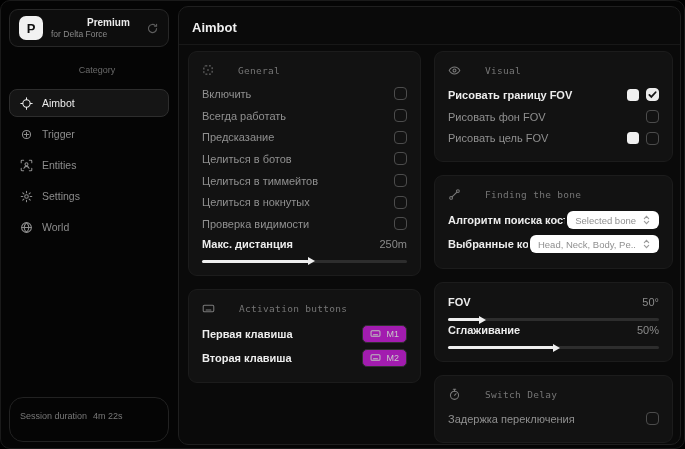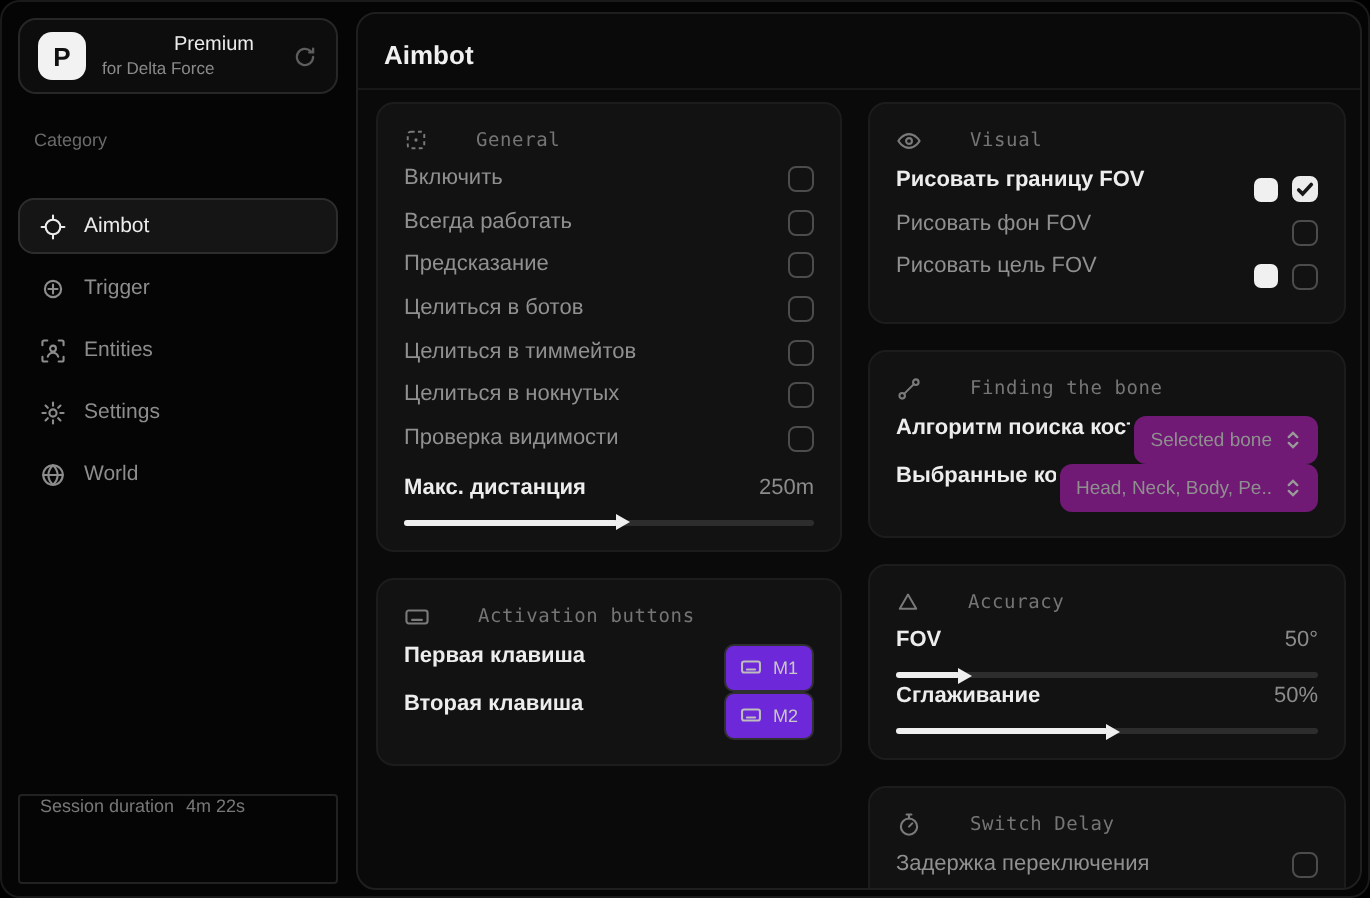--- a/index.html
+++ b/index.html
@@ -4,64 +4,64 @@
 <style>
   html,body{margin:0;padding:0;background:#000;}
   body{width:685px;height:449px;font-family:"Liberation Sans",sans-serif;-webkit-font-smoothing:antialiased;}
   .app{position:relative;width:683px;height:447px;background:#050505;border:1px solid #1a1a1a;border-radius:10px;overflow:hidden;}
 
   
   .sidebar{position:absolute;left:0;top:0;bottom:0;width:176px;display:flex;flex-direction:column;}
   .premium-card{margin:8px;height:36px;border:1px solid #272727;border-radius:9px;background:#0d0d0d;display:flex;align-items:center;gap:8px;padding:0 9px;flex:none;}
   .logo{width:24px;height:24px;border-radius:7px;background:#f2f2f2;color:#111;font-weight:bold;font-size:13px;display:flex;align-items:center;justify-content:center;flex:none;}
   .premium-text{display:flex;flex-direction:column;line-height:1.2;}
-  .premium-title{font-size:10px;font-weight:normal;color:#ececec;padding-left:36px;}
+  .premium-title{font-size:10px;font-weight:bold;color:#ececec;padding-left:36px;}
   .premium-sub{font-size:8.5px;color:#8a8a8a;}
   .sync-btn{margin-left:auto;color:#5d5d5d;display:flex;}
-  .category-label{margin:10px 0 24px 16px;font-size:9px;color:#6a6a6a;}
+  .category-label{margin:10px 0 14px 16px;font-size:9px;color:#6a6a6a;text-align:center;}
   .nav{padding:0 8px;}
   .nav-item{height:26px;margin-bottom:3px;display:flex;align-items:center;gap:9px;padding:0 10px;border:1px solid transparent;border-radius:8px;color:#8d8d8d;font-size:10.5px;cursor:pointer;}
   .nav-item.active{background:#151515;border-color:#2d2d2d;color:#ececec;}
   .nav-item .ni{display:flex;flex:none;}
-  .session-box{margin:auto 8px 6px 8px;height:36px;border:1px solid #222;border-radius:2px;display:flex;align-items:flex-start;padding:0 10px 7px 10px;gap:6px;font-size:9px;color:#787878;}
+  .session-box{margin:auto 8px 6px 8px;height:36px;border:1px solid #222;border-radius:14px;display:flex;align-items:center;padding:0 10px 7px 10px;gap:6px;font-size:9px;color:#787878;}
 
   
   .main-panel{position:absolute;left:177px;top:5px;width:501px;height:437px;background:#0a0a0a;border:1px solid #1f1f1f;border-radius:10px;overflow:hidden;}
   .main-title{padding:13px 0 9px 13px;font-size:13px;font-weight:bold;color:#f0f0f0;}
   .main-divider{height:1px;background:#181818;}
   .columns{display:flex;gap:13px;padding:6px 9px;}
   .col-left{width:233px;flex:none;}
   .col-right{width:239px;flex:none;}
   .card{background:#121212;border:1px solid #1c1c1c;border-radius:9px;padding:10px 13px 12px 13px;margin-bottom:13px;}
   .section-header{display:flex;align-items:center;gap:24px;color:#757575;font-family:"DejaVu Sans Mono",monospace;font-size:9.5px;letter-spacing:0.3px;margin:2px 0 7px 0;}
   .section-header .si{display:flex;flex:none;color:#7a7a7a;}
 
-  .trow{height:21.7px;display:flex;justify-content:space-between;}
+  .trow{height:21.7px;display:flex;align-items:center;justify-content:space-between;}
   .trow-tall{height:24px;}
   .lbl{font-size:11px;color:#909090;}
   .lbl-strong{font-size:11px;color:#ededed;font-weight:bold;}
   .lbl-clip{overflow:hidden;white-space:nowrap;flex:1;margin-right:2px;}
 
   .checkbox{width:13px;height:13px;border:1.5px solid #4c4c4c;border-radius:4px;box-sizing:border-box;flex:none;display:flex;align-items:center;justify-content:center;cursor:pointer;}
   .checkbox.checked{background:#ececec;border-color:#ececec;color:#161616;}
   .checkbox .ck{display:none;}
   .checkbox.checked .ck{display:block;}
   .right-ctrls{display:flex;align-items:center;gap:7px;}
   .swatch{width:12px;height:12px;border-radius:3.5px;background:#f0f0f0;flex:none;cursor:pointer;}
 
   .slider-head{display:flex;align-items:center;justify-content:space-between;margin-top:3px;}
   .slider-val{font-size:11px;color:#8b8b8b;}
   .track{position:relative;height:3px;background:#2d2d2d;border-radius:2px;margin-top:10px;cursor:pointer;}
   .fill{position:absolute;left:0;top:0;height:3px;background:#efefef;border-radius:2px;}
   .fill::after{content:"";position:absolute;right:-6px;top:50%;transform:translateY(-50%);width:0;height:0;border-left:7px solid #efefef;border-top:4px solid transparent;border-bottom:4px solid transparent;}
 
-  .key-badge{display:flex;align-items:center;gap:5px;background:#6d28d9;border:1px solid #303030;border-radius:5px;padding:2.5px 7px;font-size:9px;color:#c8c8c8;cursor:pointer;flex:none;}
+  .key-badge{display:flex;align-items:center;gap:5px;background:#a21caf;border:1px solid #303030;border-radius:5px;padding:2.5px 7px;font-size:9px;color:#c8c8c8;cursor:pointer;flex:none;}
   .key-badge .ki{display:flex;color:#bdbdbd;}
 
-  .dropdown{display:flex;align-items:center;gap:6px;background:#701a75;border-radius:6px;padding:3.5px 8px;font-size:9.5px;color:#8f8f8f;white-space:nowrap;cursor:pointer;flex:none;}
+  .dropdown{display:flex;align-items:center;gap:6px;background:#ffffff;border-radius:6px;padding:3.5px 8px;font-size:9.5px;color:#8f8f8f;white-space:nowrap;cursor:pointer;flex:none;}
   .dropdown .di{display:flex;color:#9a9a9a;}
   .sg{margin-top:2px;}
 </style>
 </head>
 <body>
 
 <div class="app">
 
   <div class="sidebar">
     <div class="premium-card">
@@ -296,28 +296,20 @@
               <span class="di">
                 <svg width="9" height="10" viewBox="0 0 12 14" fill="none" stroke="currentColor" stroke-width="1.6" stroke-linecap="round">
                     <path d="M3 5l3-3 3 3M3 9l3 3 3-3"></path>
                   </svg>
               </span>
             </span>
           </div>
         </div>
 
         <div class="card">
-          <div class="section-header">
-            <span class="si">
-              <svg width="12" height="12" viewBox="0 0 16 16" fill="none" stroke="currentColor" stroke-width="1.3" stroke-linejoin="round">
-                <path d="M8 3l5.5 9.5h-11z"></path>
-              </svg>
-            </span>
-            <span>Accuracy</span>
-          </div>
           <div class="sg">
             <div class="slider-head">
               <span class="lbl-strong">FOV</span>
               <span class="slider-val">50°</span>
             </div>
             <div class="track">
               <div class="fill" style="width: 15%;"></div>
             </div>
           </div>
           <div class="sg" style="text-align:center;">

